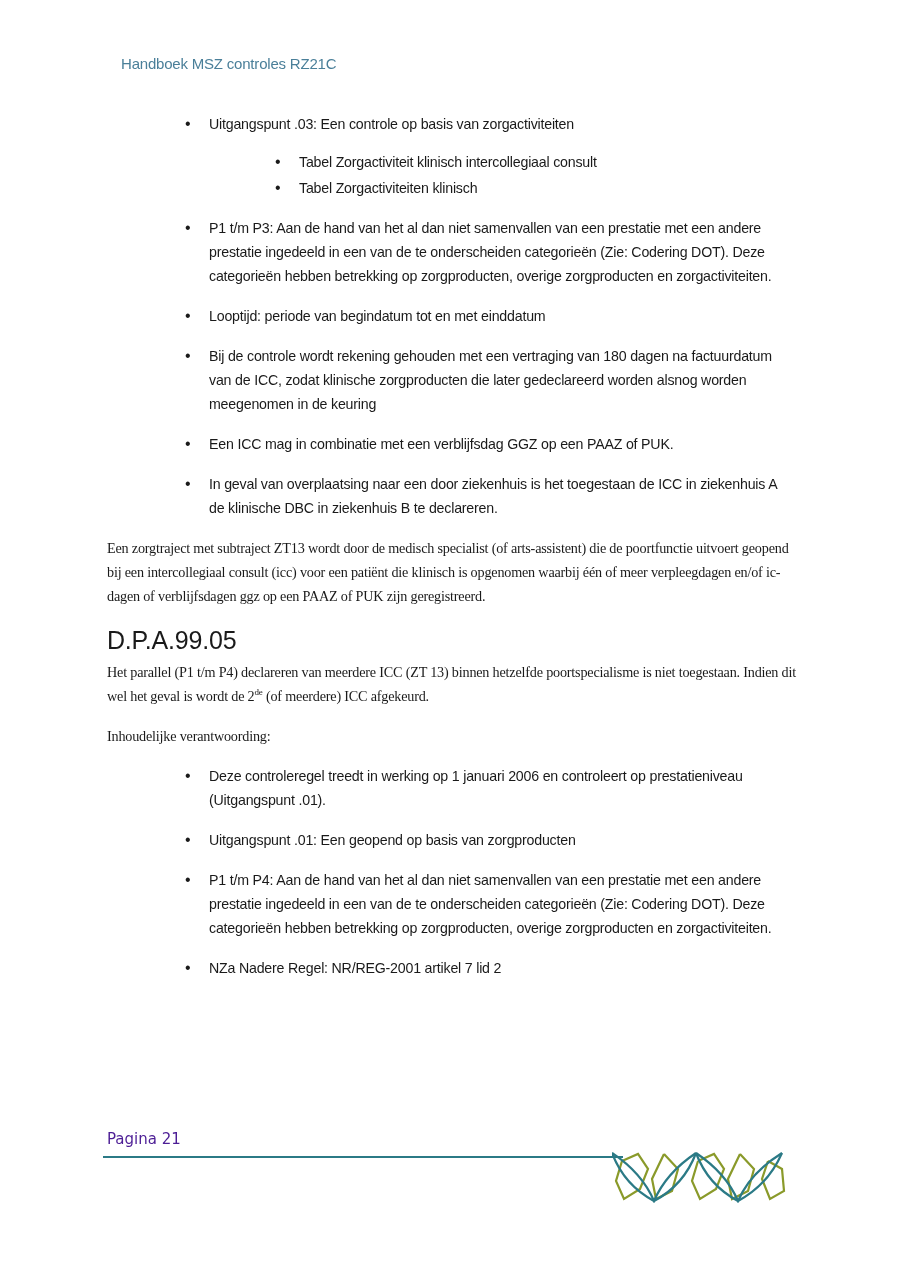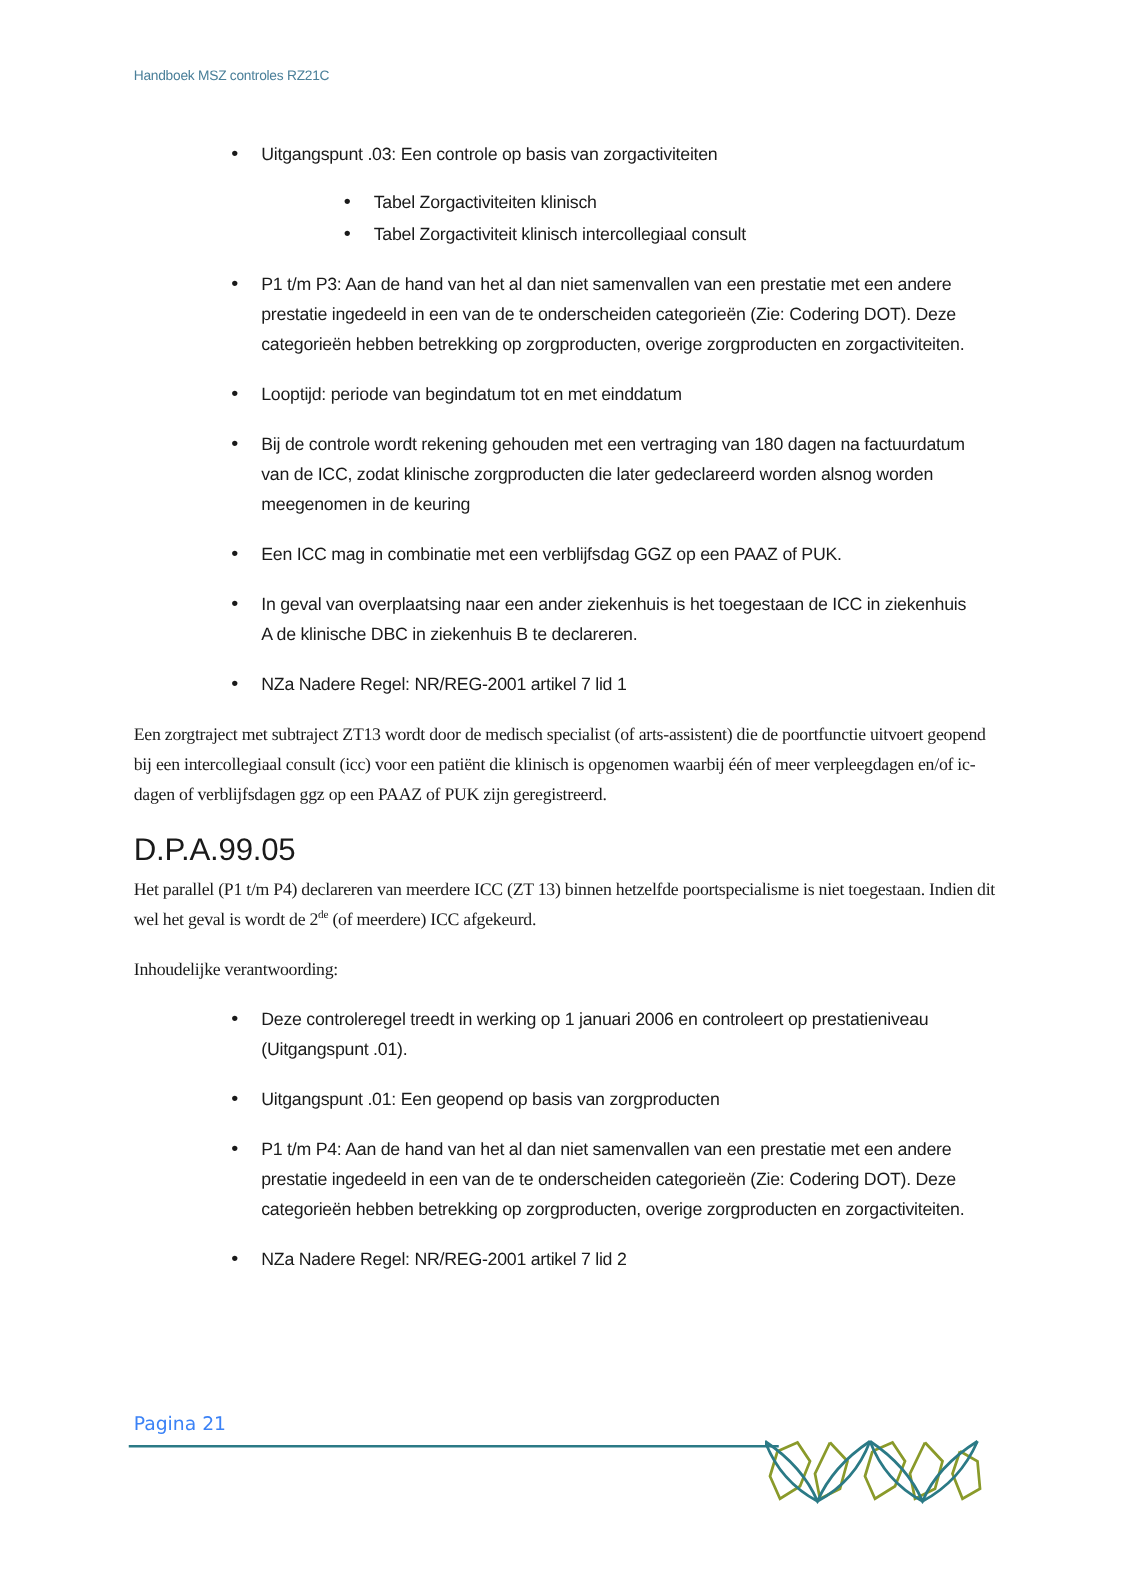--- a/index.html
+++ b/index.html
@@ -1,22 +1,22 @@
 <!DOCTYPE html>
 <html><head>
   <meta charset="utf-8">
   <style>
     html, body { margin: 0; padding: 0; background: #ffffff; }
     body {
       width: 900px; height: 1273px; position: relative; overflow: hidden;
       font-family: "Liberation Sans", sans-serif; color: #1a1a1a;
     }
     .header {
-      position: absolute; left: 107px; top: 55px;
-      font-size: 11px; color: #4a7f99; letter-spacing: -0.2px;
+      position: absolute; left: 121px; top: 55px;
+      font-size: 15px; color: #4a7f99; letter-spacing: -0.2px;
     }
     .content {
       position: absolute; left: 107px; top: 96px; width: 690px;
       font-size: 14.2px; line-height: 24px; letter-spacing: -0.2px;
     }
     ul { margin: 16px; padding: 0; list-style: none; }
     .l1 > li { position: relative; padding-left: 86px; margin-bottom: 16px; }
     .l1 > li::before {
       content: "•"; position: absolute; left: 62px; top: 0; font-size: 16px;
     }
@@ -25,47 +25,46 @@
     .l2 > li::before {
       content: "•"; position: absolute; left: 50px; top: 0; font-size: 16px;
     }
     p { margin: 0 0 16px 0; font-family: Liberation Serif, serif; }
     h2 {
       font-weight: normal; font-size: 25px; margin: 20px 0 8px 0; letter-spacing: -0.2px;
     }
     sup { font-size: 9px; line-height: 0; }
     .footer-label {
       position: absolute; left: 107px; top: 1130px;
-      font-size: 15px; color: #3b82f6; font-family: "DejaVu Sans", sans-serif;
+      font-size: 15px; color: #4c1d95; font-family: "DejaVu Sans", sans-serif;
     }
     .footer-line {
       position: absolute; left: 103px; top: 1156px; width: 520px; height: 2px; background: #2b7a86;
     }
     .footer-logo { position: absolute; left: 612px; top: 1151px; }
   </style>
 </head>
 <body>
 
 <div class="header">Handboek MSZ controles RZ21C</div>
 
 <div class="content">
   <ul class="l1">
     <li>
       <span>Uitgangspunt .03: Een controle op basis van zorgactiviteiten</span>
       <ul class="l2">
+        <li>Tabel Zorgactiviteit klinisch intercollegiaal consult</li>
         <li>Tabel Zorgactiviteiten klinisch</li>
-        <li>Tabel Zorgactiviteit klinisch intercollegiaal consult</li>
       </ul>
     </li>
     <li>P1 t/m P3: Aan de hand van het al dan niet samenvallen van een prestatie met een andere prestatie ingedeeld in een van de te onderscheiden categorieën (Zie: Codering DOT). Deze categorieën hebben betrekking op zorgproducten, overige zorgproducten en zorgactiviteiten.</li>
     <li>Looptijd: periode van begindatum tot en met einddatum</li>
     <li>Bij de controle wordt rekening gehouden met een vertraging van 180 dagen na factuurdatum van de ICC, zodat klinische zorgproducten die later gedeclareerd worden alsnog worden meegenomen in de keuring</li>
     <li>Een ICC mag in combinatie met een verblijfsdag GGZ op een PAAZ of PUK.</li>
-    <li>In geval van overplaatsing naar een ander ziekenhuis is het toegestaan de ICC in ziekenhuis A de klinische DBC in ziekenhuis B te declareren.</li>
-    <li>NZa Nadere Regel: NR/REG-2001 artikel 7 lid 1</li>
+    <li>In geval van overplaatsing naar een door ziekenhuis is het toegestaan de ICC in ziekenhuis A de klinische DBC in ziekenhuis B te declareren.</li>
   </ul>
 
   <p>Een zorgtraject met subtraject ZT13 wordt door de medisch specialist (of arts-assistent) die de poortfunctie uitvoert geopend bij een intercollegiaal consult (icc) voor een patiënt die klinisch is opgenomen waarbij één of meer verpleegdagen en/of ic-dagen of verblijfsdagen ggz op een PAAZ of PUK zijn geregistreerd.</p>
 
   <h2>D.P.A.99.05</h2>
   <p><span>Het parallel (P1 t/m P4) declareren van meerdere ICC (ZT 13) binnen hetzelfde poortspecialisme is niet toegestaan. Indien dit wel het geval is wordt de 2</span><sup>de</sup><span> (of meerdere) ICC afgekeurd.</span></p>
 
   <p>Inhoudelijke verantwoording:</p>
 
   <ul class="l1">

